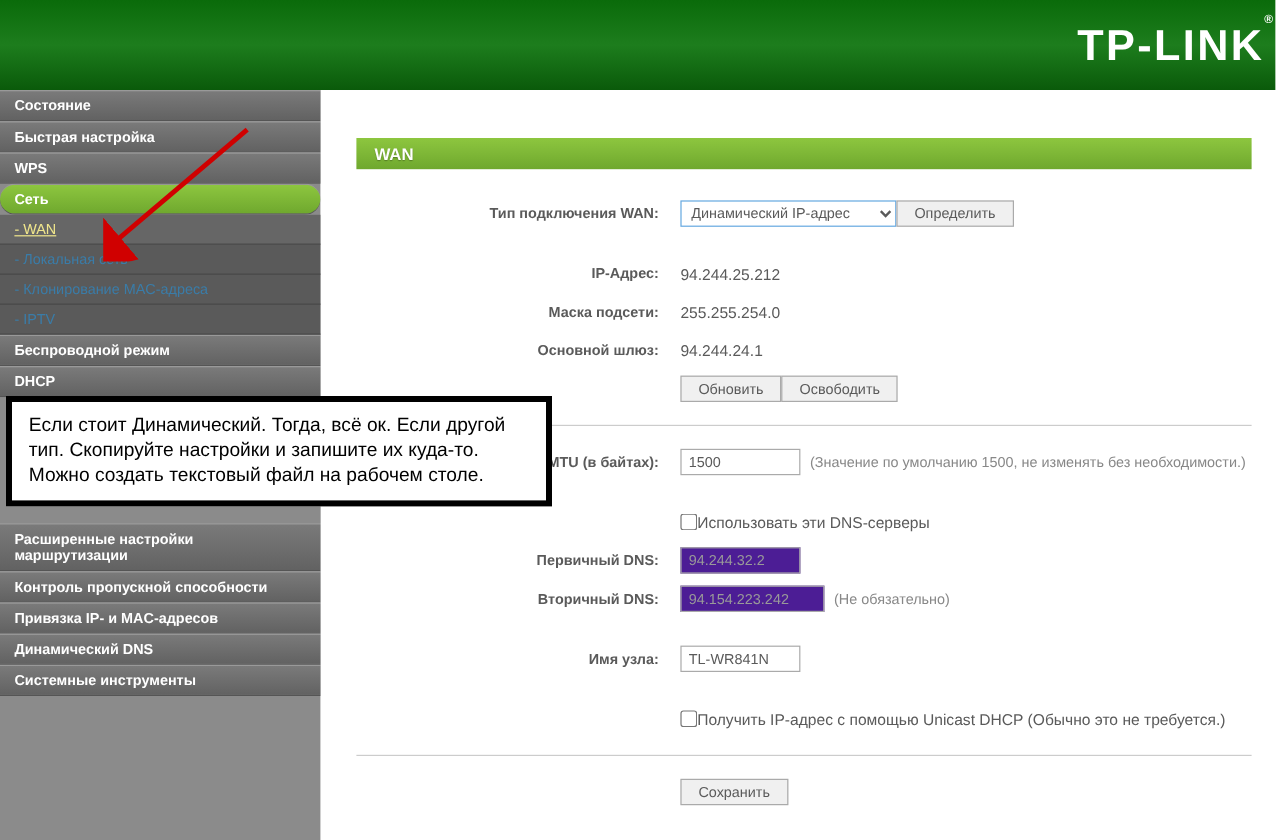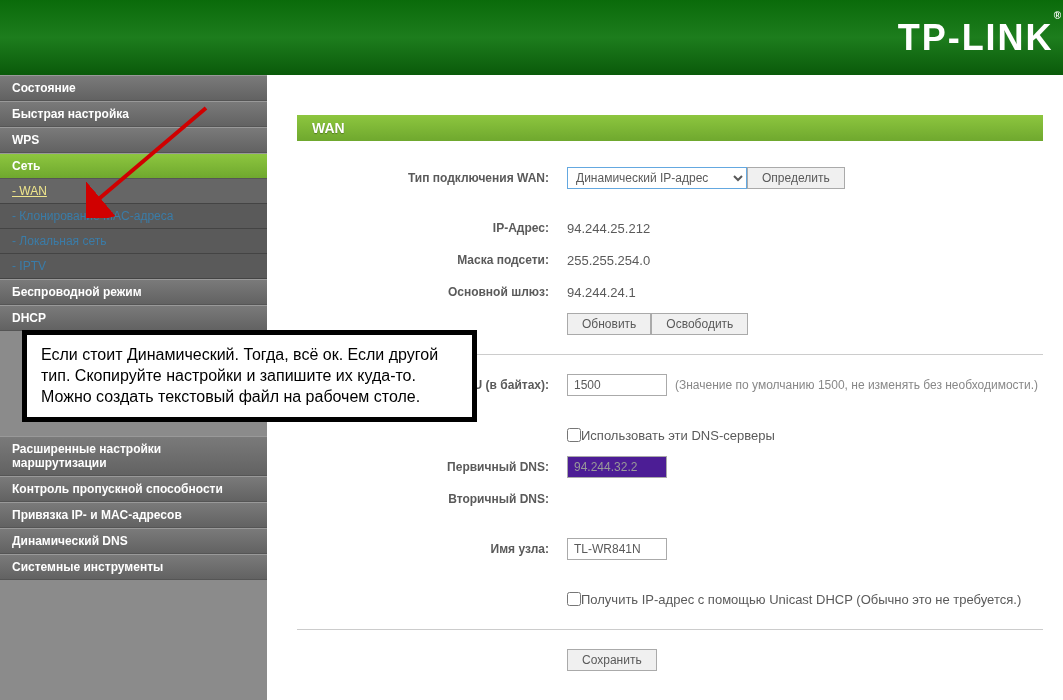--- a/index.html
+++ b/index.html
@@ -42,20 +42,21 @@
   padding: 5px 12px;
   color: #fff;
   font-weight: bold;
   font-size: 12px;
   cursor: pointer;
   background: linear-gradient(to bottom, #7a7a7a, #626262);
 }
 .menu-item.active-parent {
   background: linear-gradient(to bottom, #8dc63f, #6fa82e);
   color: #fff;
+  border-radius: 13px;
 }
 .menu-sub {
   padding: 5px 12px;
   color: #3a7ca8;
   font-size: 12px;
   background: #5a5a5a;
   border-bottom: 1px solid #444;
   cursor: pointer;
 }
 .menu-sub.active {
@@ -138,21 +139,21 @@
   border-top: 1px solid #ccc;
   margin: 18px 0;
 }
 .hint {
   color: #888;
   font-size: 12px;
   margin-left: 8px;
 }
 .annotation-box {
   position: absolute;
-  left: 22px;
+  left: 5px;
   top: 330px;
   width: 455px;
   background: #fff;
   border: 5px solid #000;
   padding: 10px 14px;
   font-size: 16px;
   line-height: 1.3;
   z-index: 100;
 }
 .arrow {
@@ -170,22 +171,22 @@
   <div class="logo"><span>TP-LINK</span><sup>®</sup></div>
 </div>
 
 <div class="container">
   <div class="sidebar">
     <div class="menu-item">Состояние</div>
     <div class="menu-item">Быстрая настройка</div>
     <div class="menu-item">WPS</div>
     <div class="menu-item active-parent">Сеть</div>
     <div class="menu-sub active">- WAN</div>
+    <div class="menu-sub">- Локальная сеть</div>
     <div class="menu-sub">- Клонирование MAC-адреса</div>
-    <div class="menu-sub">- Локальная сеть</div>
     <div class="menu-sub">- IPTV</div>
     <div class="menu-item">Беспроводной режим</div>
     <div class="menu-item">DHCP</div>
     <div class="menu-item" style="height:105px;background:#8b8b8b;border:none;"></div>
     <div class="menu-item">Расширенные настройки маршрутизации</div>
     <div class="menu-item">Контроль пропускной способности</div>
     <div class="menu-item">Привязка IP- и MAC-адресов</div>
     <div class="menu-item">Динамический DNS</div>
     <div class="menu-item">Системные инструменты</div>
   </div>
@@ -245,20 +246,24 @@
       </div>
     </div>
     <div class="form-row">
       <div class="form-label">Первичный DNS:</div>
       <div class="form-controls">
         <input type="text" disabled="" value="94.244.32.2" style="">
       </div>
     </div>
     <div class="form-row">
       <div class="form-label">Вторичный DNS:</div>
+      <div class="form-controls">
+        <input type="text" style="width: 120px;" disabled="" value="94.154.223.242">
+        <span class="hint">(Не обязательно)</span>
+      </div>
     </div>
 
     <div style="height:18px;"></div>
 
     <div class="form-row">
       <div class="form-label">Имя узла:</div>
       <div class="form-controls">
         <input type="text" value="TL-WR841N" style="">
       </div>
     </div>

